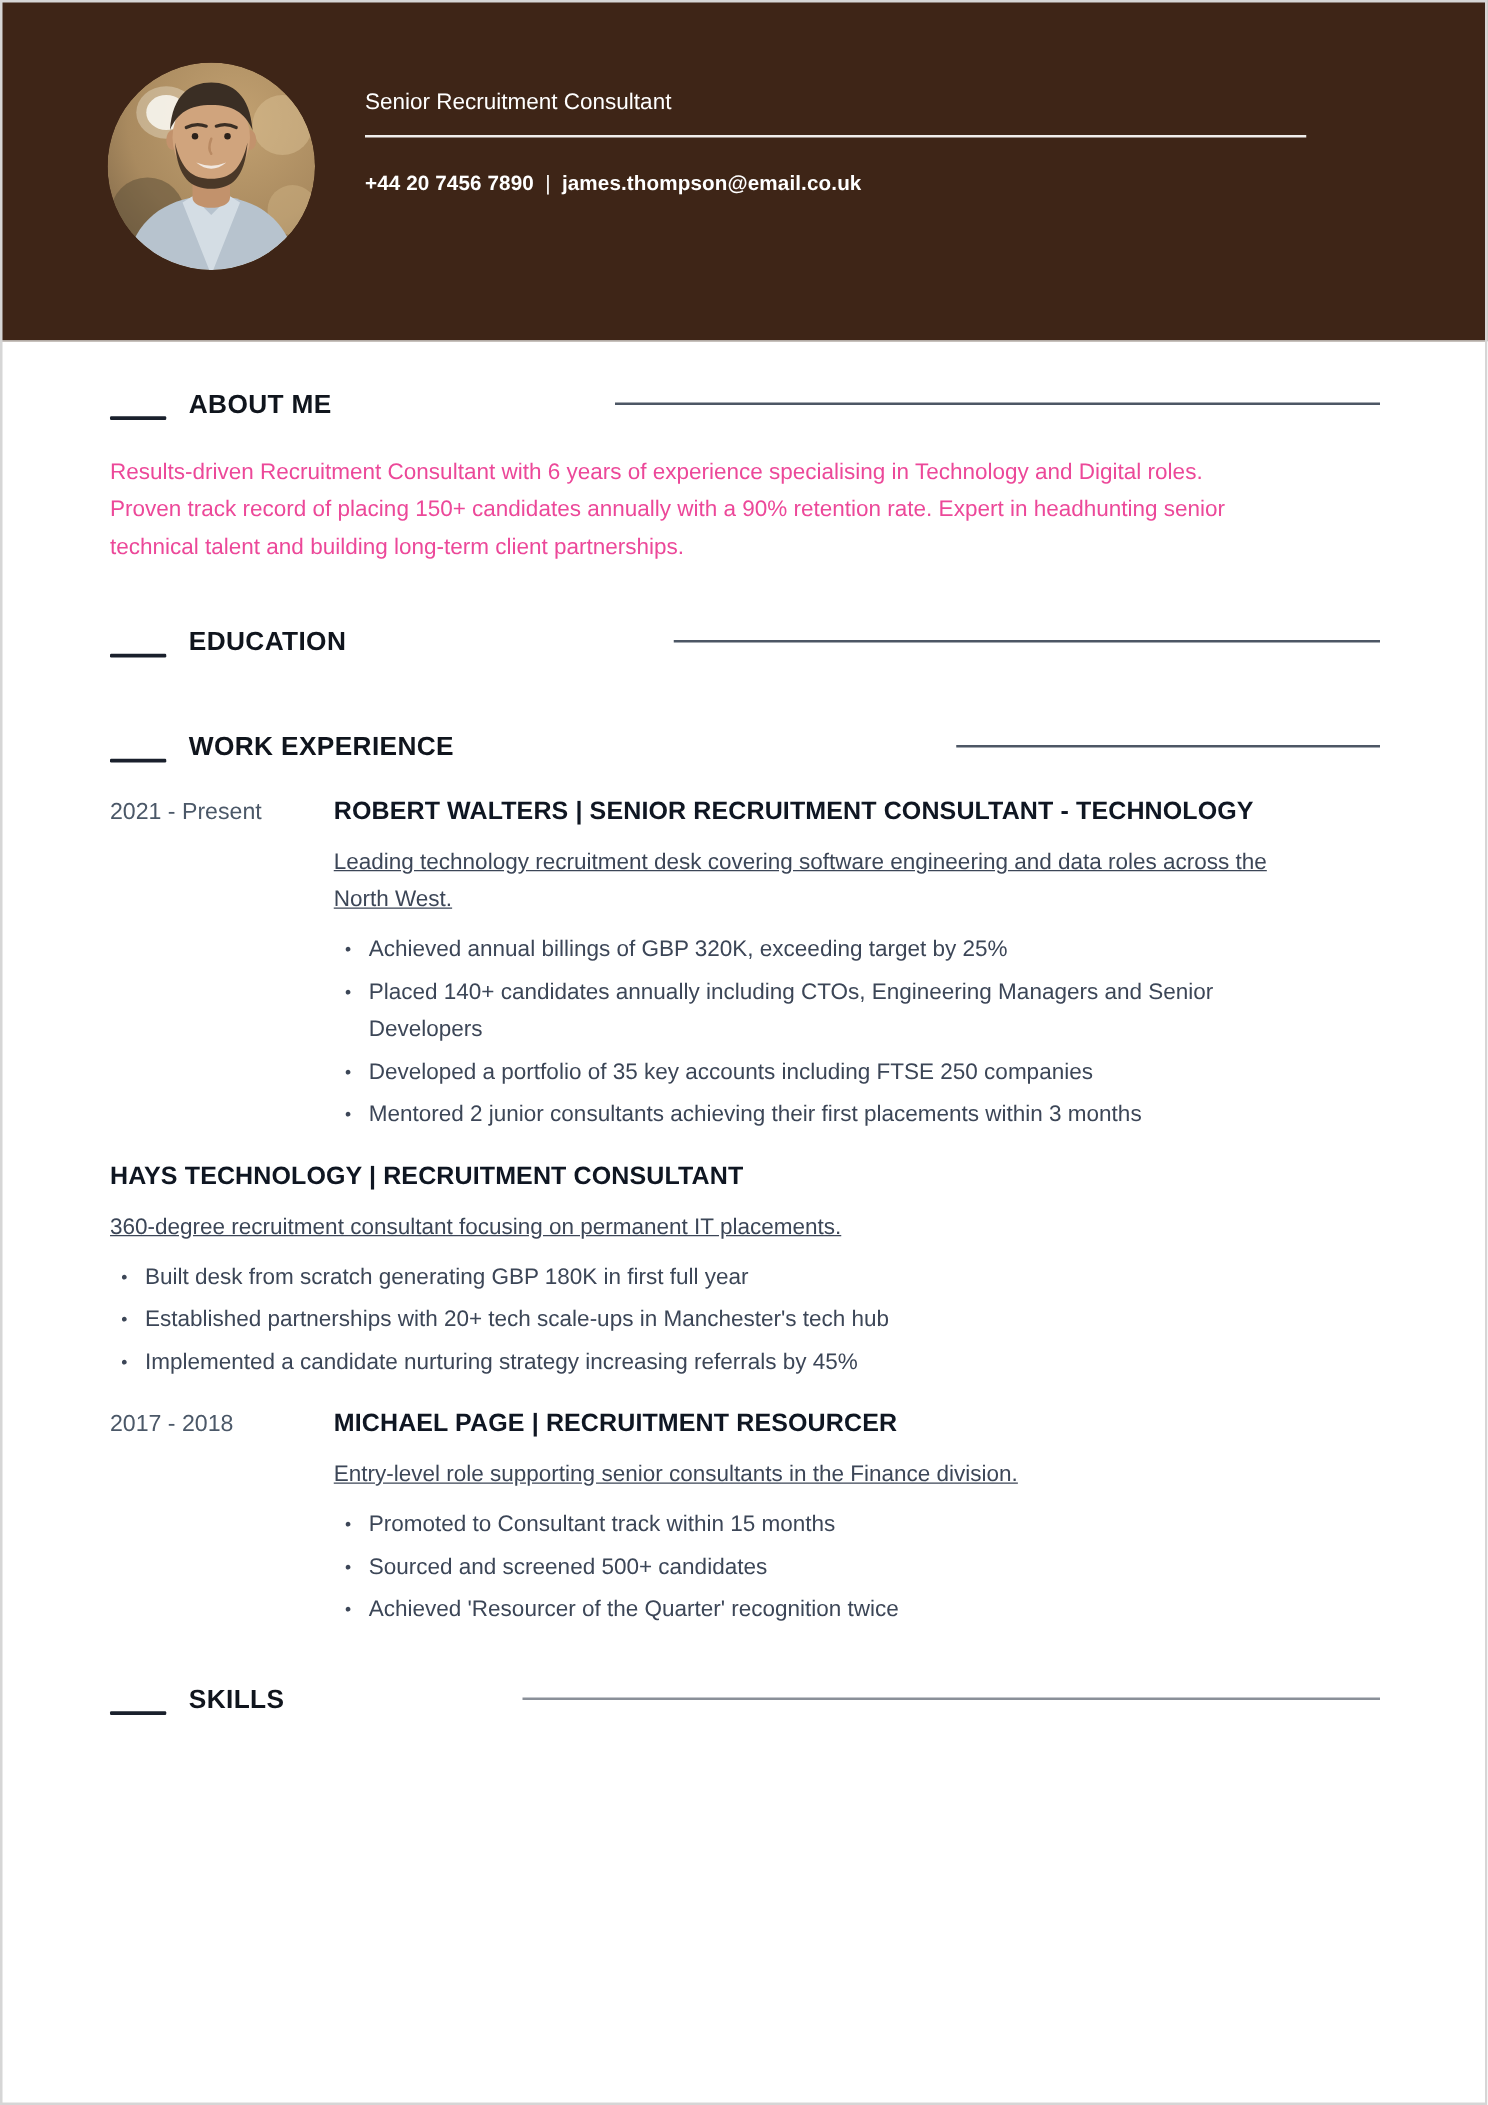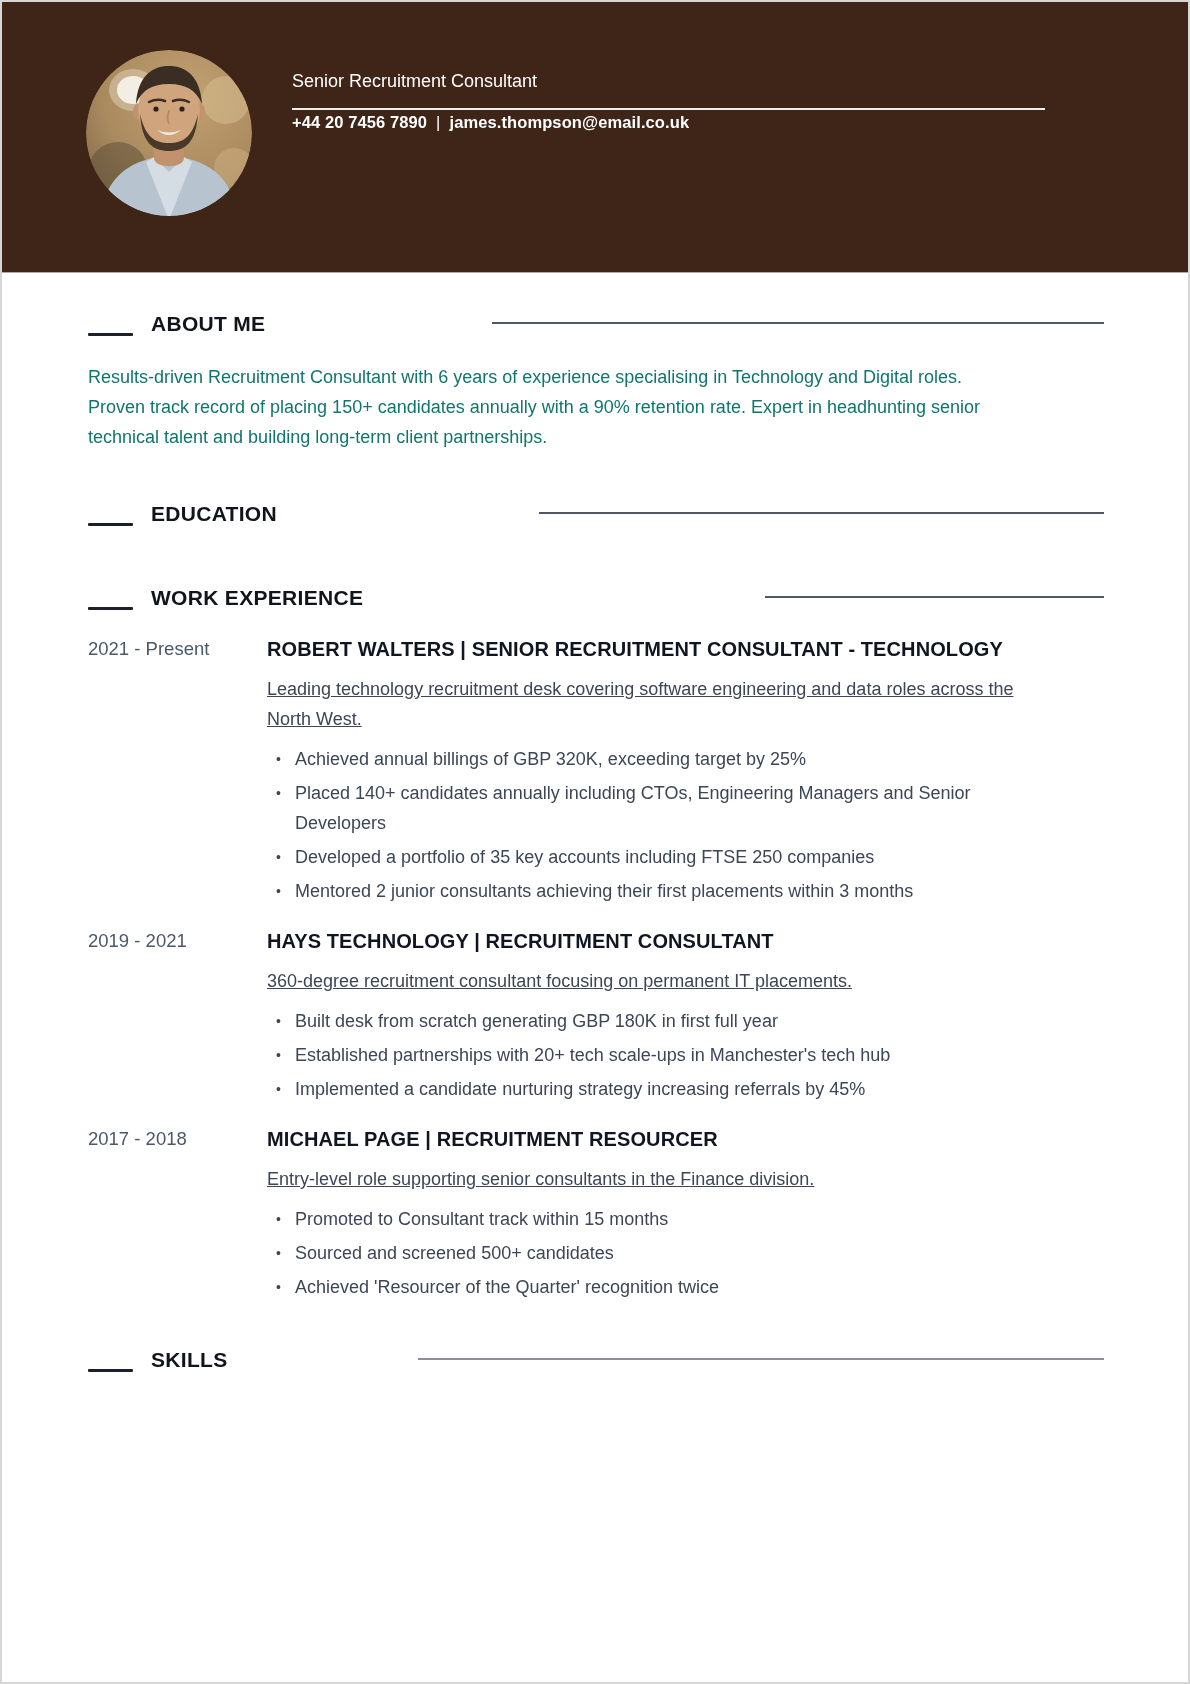--- a/index.html
+++ b/index.html
@@ -11,37 +11,37 @@
   
   .header{
     position:relative;height:273px;background:#3e2517;
     border-bottom:1px solid #b3aba5;box-sizing:border-box;
   }
   .avatar{position:absolute;left:86px;top:50px;width:166px;height:166px;border-radius:50%;overflow:hidden;}
   .header-text{position:absolute;left:292px;top:54px;right:145px;color:#ffffff;}
   .name{font-size:42px;line-height:44px;font-weight:700;letter-spacing:-0.5px;margin:0;}
   .job-title{font-size:18px;line-height:20px;font-weight:400;margin-top:17px;}
   .header-divider{height:2px;background:rgba(255,255,255,0.92);margin-top:17px;}
-  .contact{font-size:16.5px;line-height:19px;font-weight:600;margin-top:3px;letter-spacing:0.1px;}
+  .contact{font-size:16.5px;line-height:19px;font-weight:600;margin-top:28px;letter-spacing:0.1px;}
   .contact .sep{padding:0 9px;font-weight:400;}
   
   main{padding:0 86px 0 88px;}
   .sec-head{position:relative;display:flex;align-items:flex-end;height:26px;}
   .dash{width:45px;height:3px;background:#1a202c;border-radius:1px;margin-right:18px;flex:0 0 auto;}
   .sec-head h2{margin:0;font-size:21px;font-weight:800;letter-spacing:0.3px;color:#10151d;}
   .rule{position:absolute;right:0;top:50%;height:2px;margin-top:-1px;background:#4d5765;}
   .sec-about{margin-top:37px;}
   .sec-about .rule{left:404px;}
   .sec-edu{margin-top:48px;}
   .sec-edu .rule{left:451px;}
   .sec-work{margin-top:58px;}
   .sec-work .rule{left:677px;}
   .sec-skills{margin-top:44px;}
   .sec-skills .rule{left:330px;background:#8a9099;}
-  .about-text{margin:26px 0 0;max-width:930px;font-size:18px;line-height:30px;color:#0f766e;}
+  .about-text{margin:26px 0 0;max-width:930px;font-size:18px;line-height:30px;color:#ec4899;}
   
   .entry{display:flex;margin-top:26px;}
   .entry + .entry{margin-top:22px;}
   .dates{flex:0 0 179px;font-size:18.5px;line-height:26px;color:#4b5868;}
   .entry-body{flex:1;min-width:0;}
   .entry-body h3{margin:0;font-size:20px;line-height:26px;font-weight:800;letter-spacing:0.1px;color:#0f1622;}
   .subtext{margin:15px 0 0;font-size:18px;line-height:28px;color:#49546a;}
   .desc{margin:12px 0 0;max-width:765px;font-size:18px;line-height:30px;color:#3c4657;text-decoration:underline;}
   ul.bullets{list-style:none;margin:10px 0 0;padding:0;max-width:765px;}
   ul.bullets li{display:flex;line-height:30px;font-size:18px;color:#3c4657;}
@@ -144,21 +144,20 @@
             </li>
           <li>
               <span class="bullet-dot">•</span>
               <span class="bullet-text">Mentored 2 junior consultants achieving their first placements within 3 months</span>
             </li>
         </ul>
       </div>
     </div>
 
     <div class="entry">
-      <div class="dates">2019 - 2021</div>
       <div class="entry-body">
         <h3>HAYS TECHNOLOGY | RECRUITMENT CONSULTANT</h3>
         <p class="desc">360-degree recruitment consultant focusing on permanent IT placements.</p>
         <ul class="bullets">
           <li>
               <span class="bullet-dot">•</span>
               <span class="bullet-text">Built desk from scratch generating GBP 180K in first full year</span>
             </li>
           <li>
               <span class="bullet-dot">•</span>

